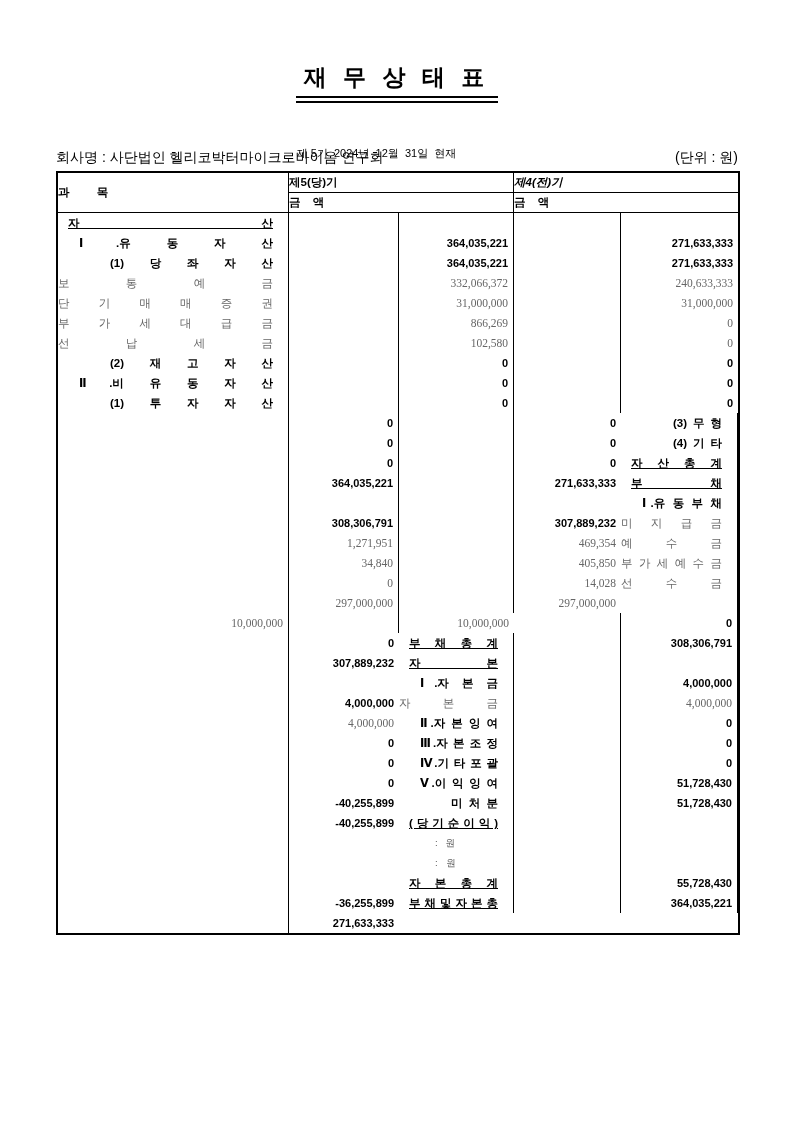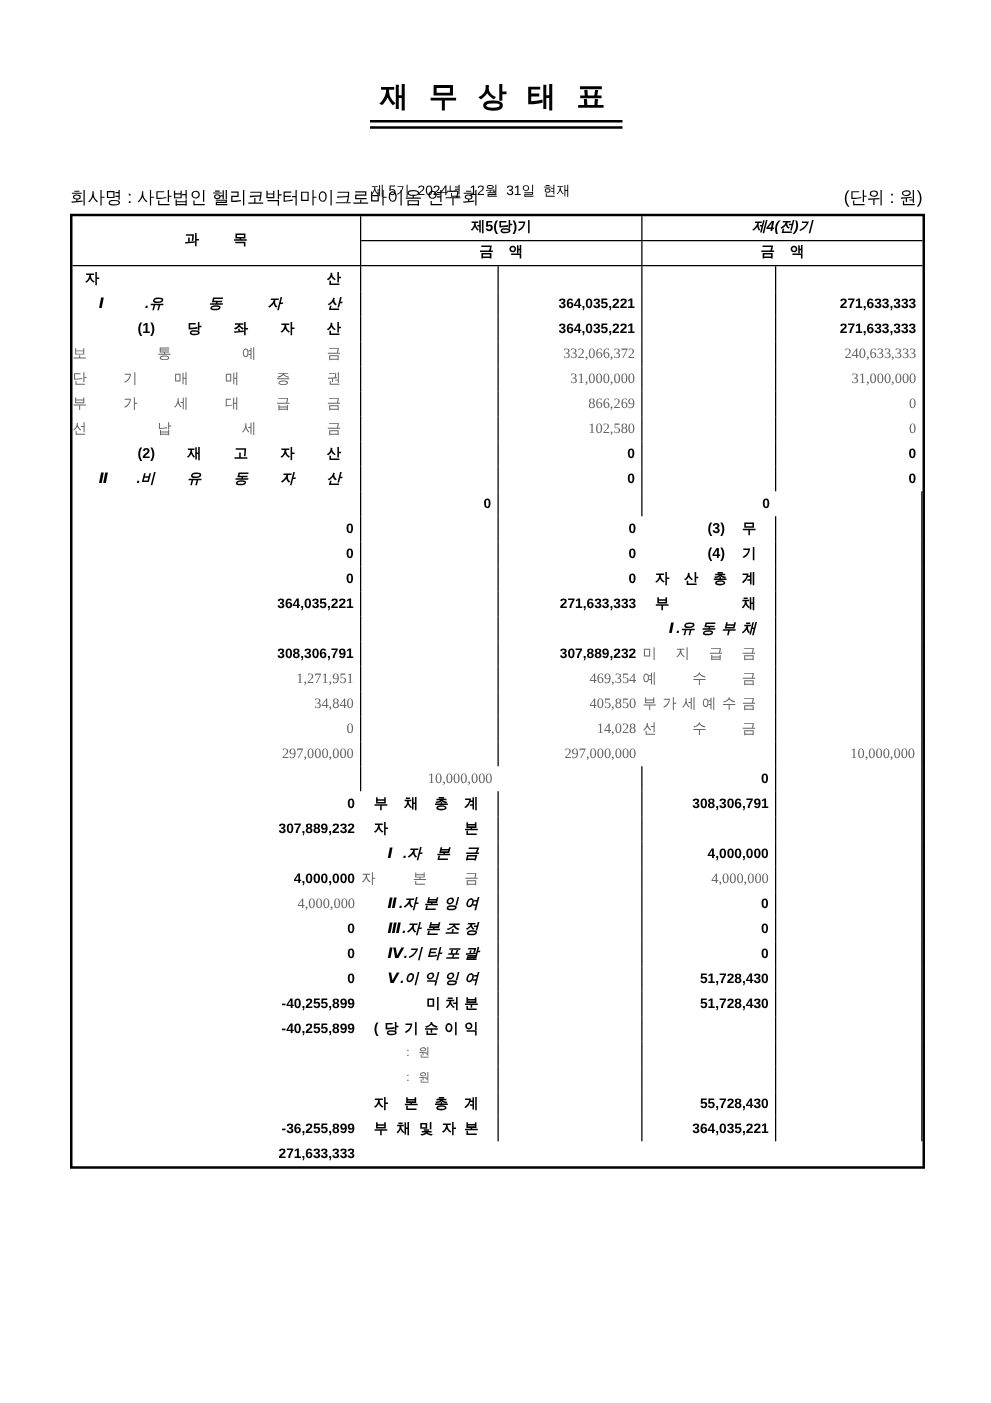--- a/index.html
+++ b/index.html
@@ -29,31 +29,31 @@
   .fs-table{
     position:absolute;top:171px;left:56px;
     border:2px solid #000;background:#fff;
     display:grid;
     grid-template-columns:231px 110px 115px 107px 117px;
     grid-template-rows:20px 20px repeat(36,20px);
   }
   .cell{border-right:1px solid #000;overflow:hidden;box-sizing:border-box;}
   .cell.noR{border-right:none;}
   
-  .hc{font-weight:700;text-align:center;font-size:11.5px;border-bottom:1px solid #000;}
+  .hc{font-weight:700;font-size:11.5px;border-bottom:1px solid #000;}
   .account-h{grid-column:1;grid-row:1 / 3;line-height:38px;word-spacing:24px;}
   .p1h{grid-column:2 / 4;grid-row:1;line-height:19px;}
   .p2h{grid-column:4 / 6;grid-row:1;line-height:19px;border-right:none;font-style:italic;}
   .a1h{grid-column:2 / 4;grid-row:2;line-height:19px;word-spacing:9px;}
   .a2h{grid-column:4 / 6;grid-row:2;line-height:19px;border-right:none;word-spacing:9px;}
   
   .label{font-size:11.5px;line-height:20px;}
   .label .jt{display:block;text-align:justify;text-align-last:justify;}
-  .lvl0{padding-left:10px;padding-right:15px;}
-  .lvl1{padding-left:21px;padding-right:15px;font-style:italic;}
+  .lvl0{padding-left:10px;padding-right:15px;text-decoration:underline;}
+  .lvl1{padding-left:21px;padding-right:15px;}
   .lvl2{padding-left:52px;padding-right:15px;}
   .lvl3{padding-right:15px;color:#666;}
   .b{font-weight:700;color:#000;}
   .amt{text-align:right;padding-right:5px;line-height:20px;}
   .bnum{font-weight:700;font-size:11px;}
   .pnum{font-family:"Liberation Serif","DejaVu Serif",serif;color:#666;font-size:11.5px;}
   .note{
     display:flex;justify-content:space-between;align-items:flex-end;
     padding-left:36px;padding-right:20px;color:#555;font-size:9.5px;font-weight:400;
   }
@@ -139,20 +139,23 @@
       <div class="cell amt bnum">0</div>
       <div class="cell sub"></div>
       <div class="cell amt noR bnum">0</div>
       <div class="cell label lvl1 b">
         <span class="jt">Ⅱ.비 유 동 자 산</span>
       </div>
       <div class="cell sub"></div>
       <div class="cell amt bnum">0</div>
       <div class="cell sub"></div>
       <div class="cell amt noR bnum">0</div>
+      <div class="cell label lvl2 b">
+        <span class="jt">(1) 투 자 자 산</span>
+      </div>
       <div class="cell sub"></div>
       <div class="cell amt bnum">0</div>
       <div class="cell sub"></div>
       <div class="cell amt noR bnum">0</div>
       <div class="cell sub"></div>
       <div class="cell amt bnum">0</div>
       <div class="cell sub"></div>
       <div class="cell amt noR bnum">0</div>
       <div class="cell label lvl2 b">
         <span class="jt">(3) 무 형 자 산</span>

